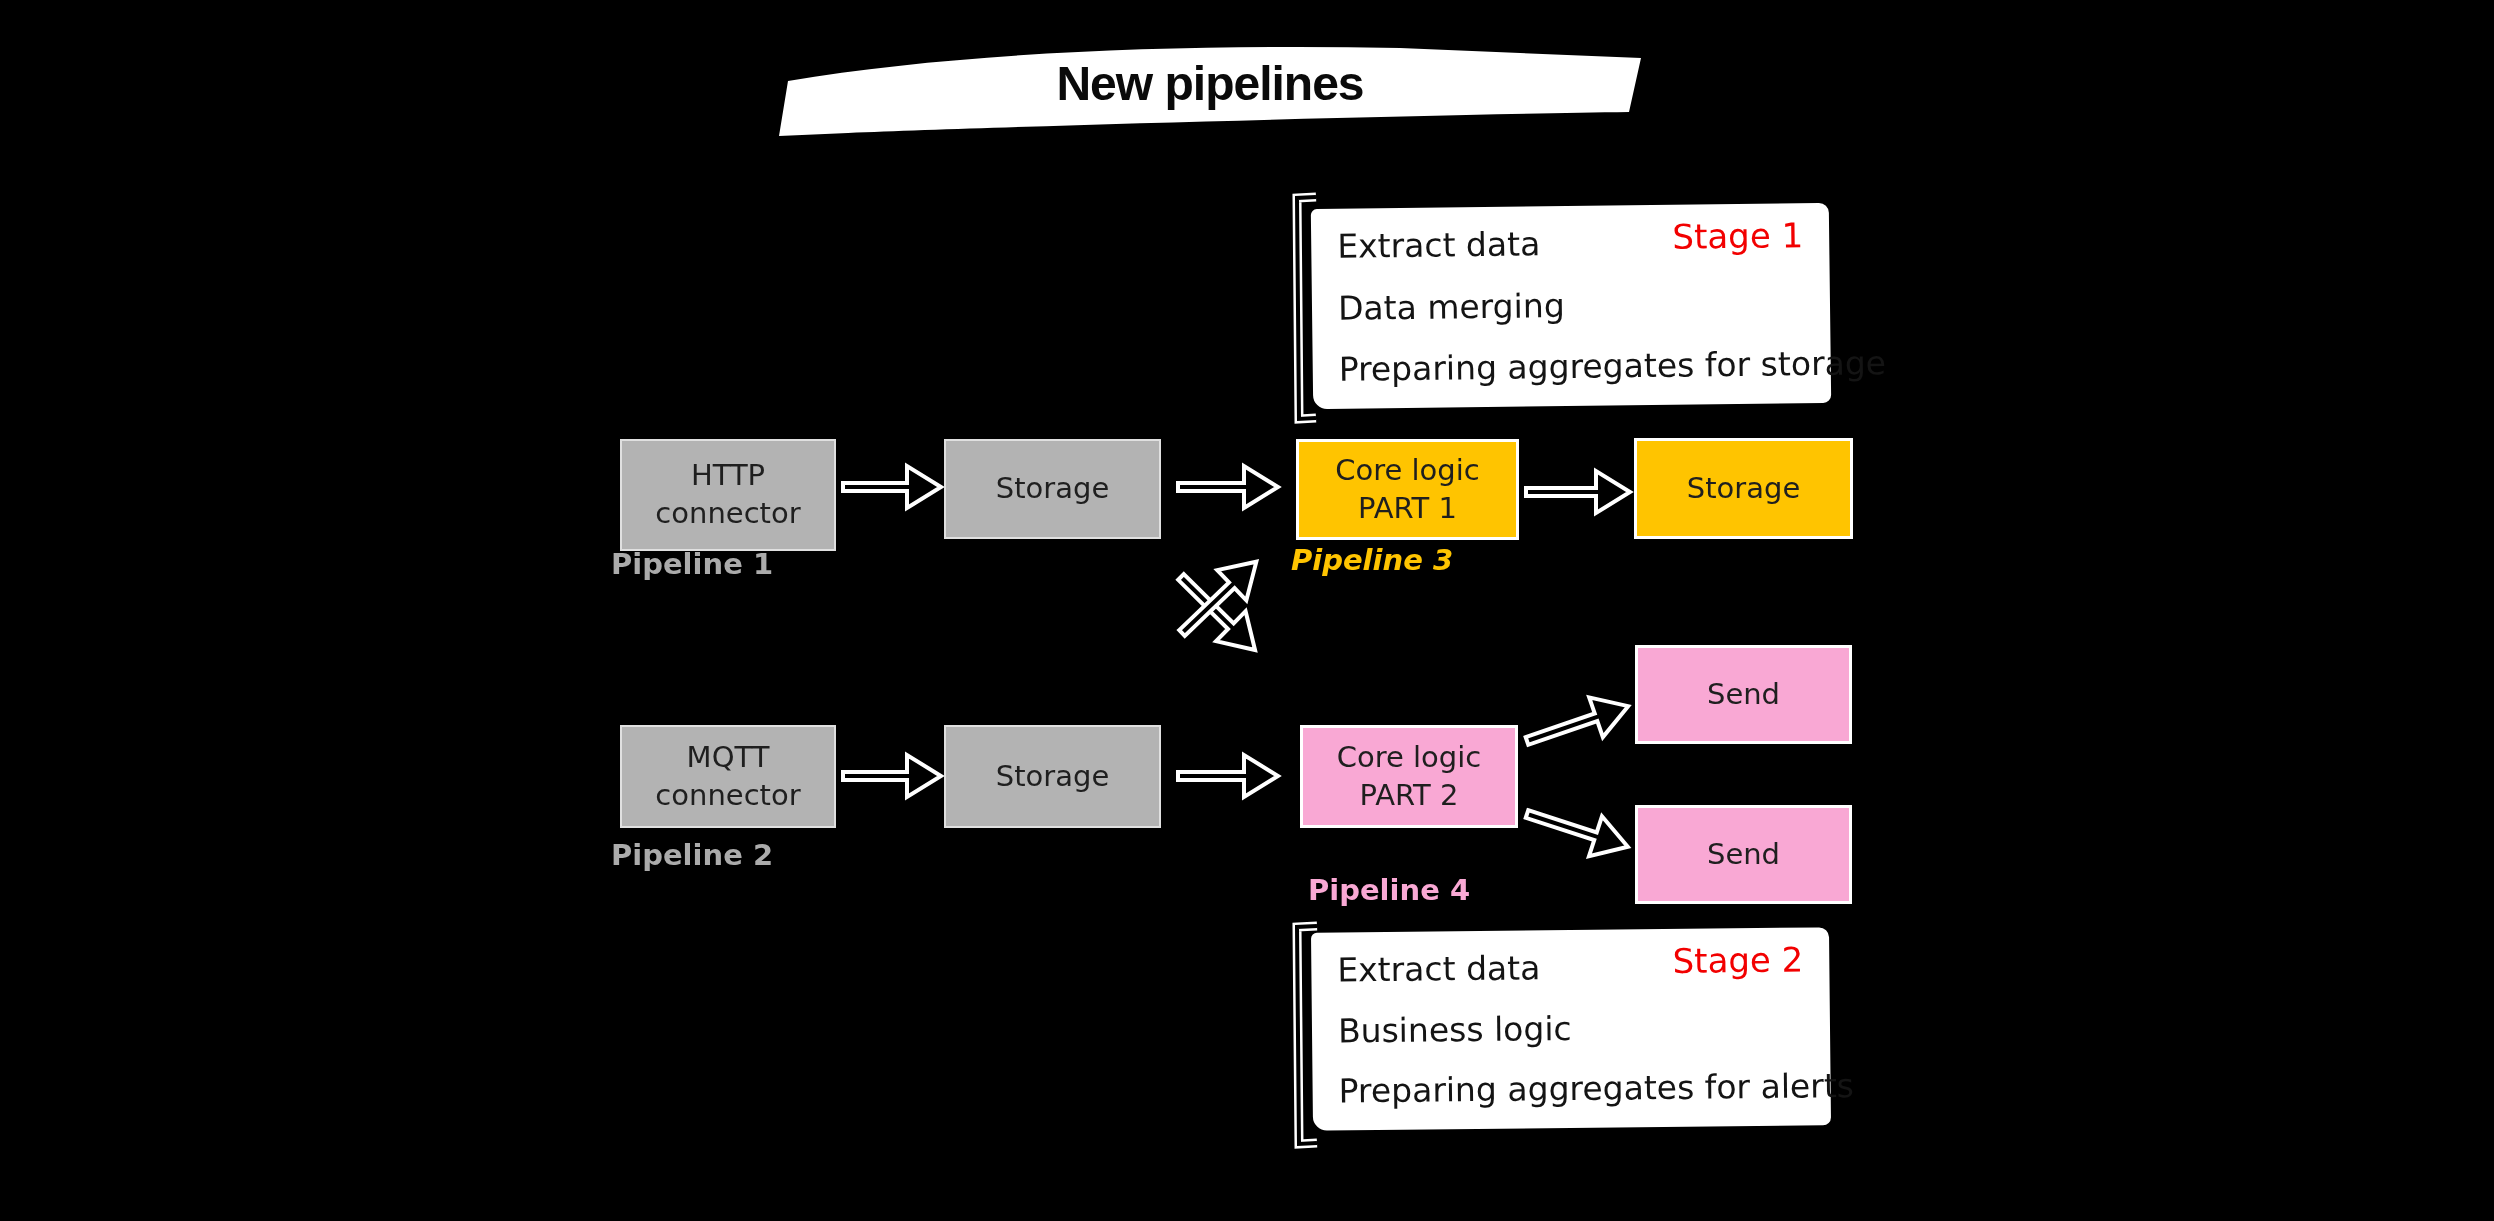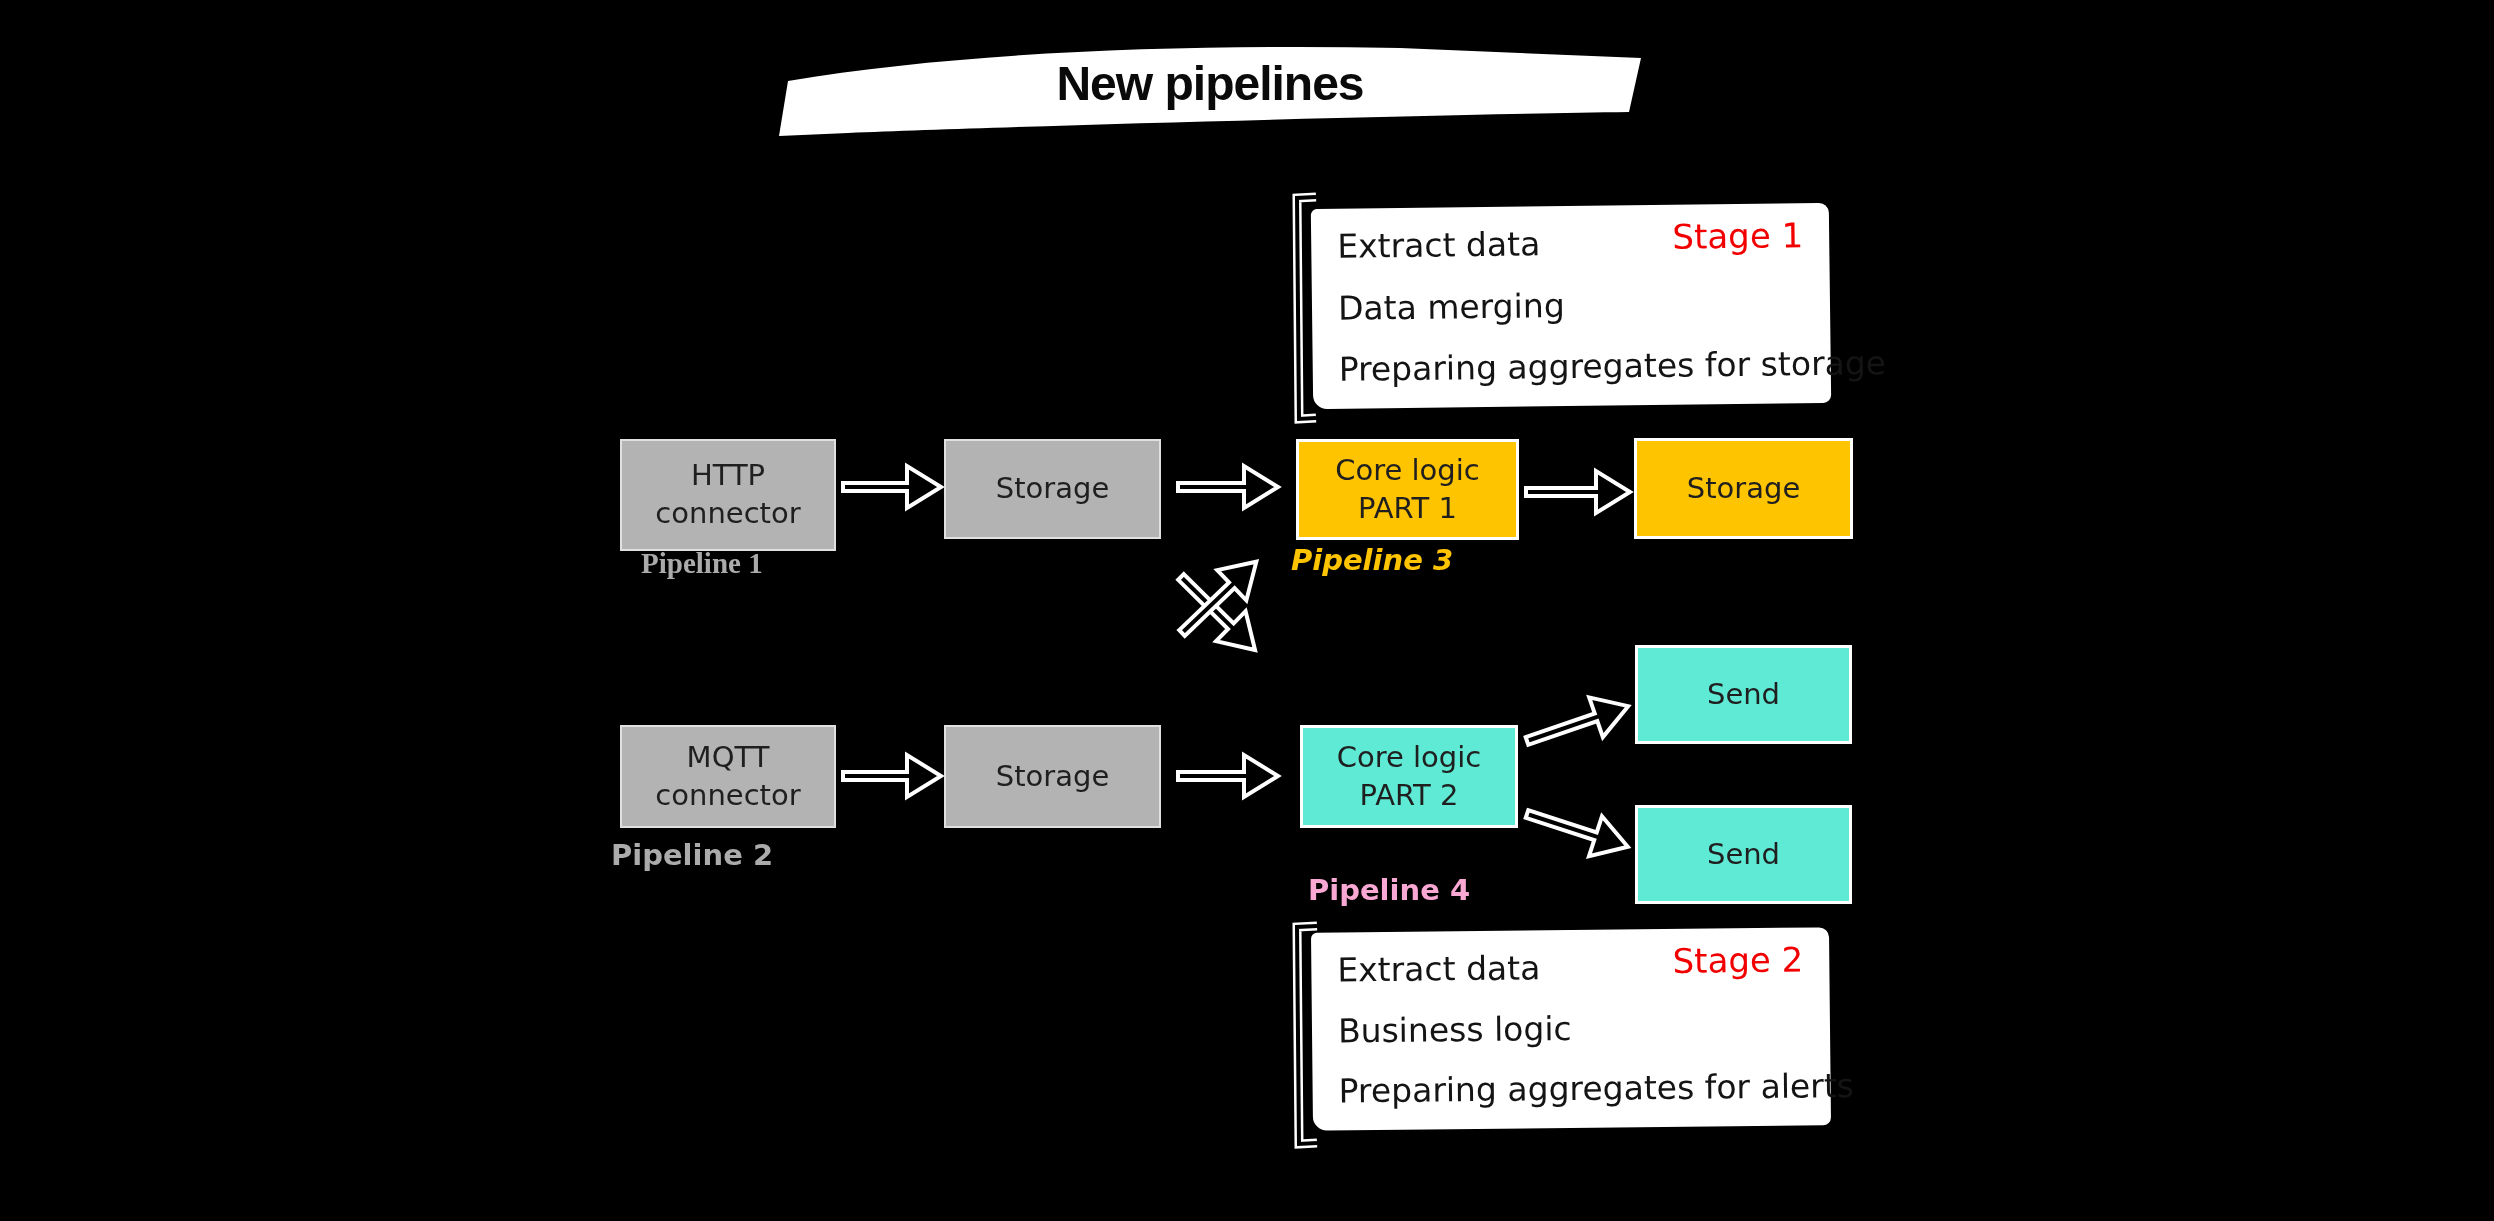--- a/index.html
+++ b/index.html
@@ -15,21 +15,21 @@
     font-size:48px;font-weight:700;letter-spacing:-1px;color:#0a0a0a;
   }
   .box{
     position:absolute;box-sizing:border-box;
     display:flex;align-items:center;justify-content:center;
     text-align:center;white-space:pre-line;
     font-size:29px;line-height:1.3;color:#1f1f1f;
   }
   .gray{background:#b3b3b3;border:2px solid #e0e0e0;}
   .gold{background:#ffc400;border:3px solid #ffffff;}
-  .orange{background:#5eead4;border:3px solid #ffffff;}
+  .orange{background:#f9a8d4;border:3px solid #ffffff;}
   .pl{position:absolute;font-weight:700;font-size:29px;white-space:nowrap;}
   .pl-gray{color:#ababab;}
   .pl-gold{color:#ffc400;font-style:italic;}
   .pl-orange{color:#f9a8d4;text-align:center;}
   .note{
     position:absolute;background:#ffffff;color:#141414;
     box-sizing:border-box;font-size:33px;
     display:flex;flex-direction:column;justify-content:space-between;
     padding:18px 26px 20px 26px;
     border-radius:6px 10px 8px 14px;
@@ -44,21 +44,21 @@
   
   .b-http{left:620px;top:439px;width:216px;height:112px;}
   .b-sto1{left:944px;top:439px;width:217px;height:100px;}
   .b-core1{left:1296px;top:439px;width:223px;height:101px;}
   .b-stoy{left:1634px;top:438px;width:219px;height:101px;}
   .b-mqtt{left:620px;top:725px;width:216px;height:103px;}
   .b-sto2{left:944px;top:725px;width:217px;height:103px;}
   .b-core2{left:1300px;top:725px;width:218px;height:103px;}
   .b-send1{left:1635px;top:645px;width:217px;height:99px;}
   .b-send2{left:1635px;top:805px;width:217px;height:99px;}
-  .lbl-p1{left:641px;top:547px;font-family:Liberation Serif, serif;}
+  .lbl-p1{left:611px;top:547px;}
   .lbl-p3{left:1291px;top:543px;}
   .lbl-p2{left:611px;top:838px;}
   .lbl-p4{left:1308px;top:873px;}
 </style>
 </head>
 <body>
 
 <div class="canvas">
 
   <svg class="overlay" viewBox="0 0 2494 1221" xmlns="http://www.w3.org/2000/svg">

